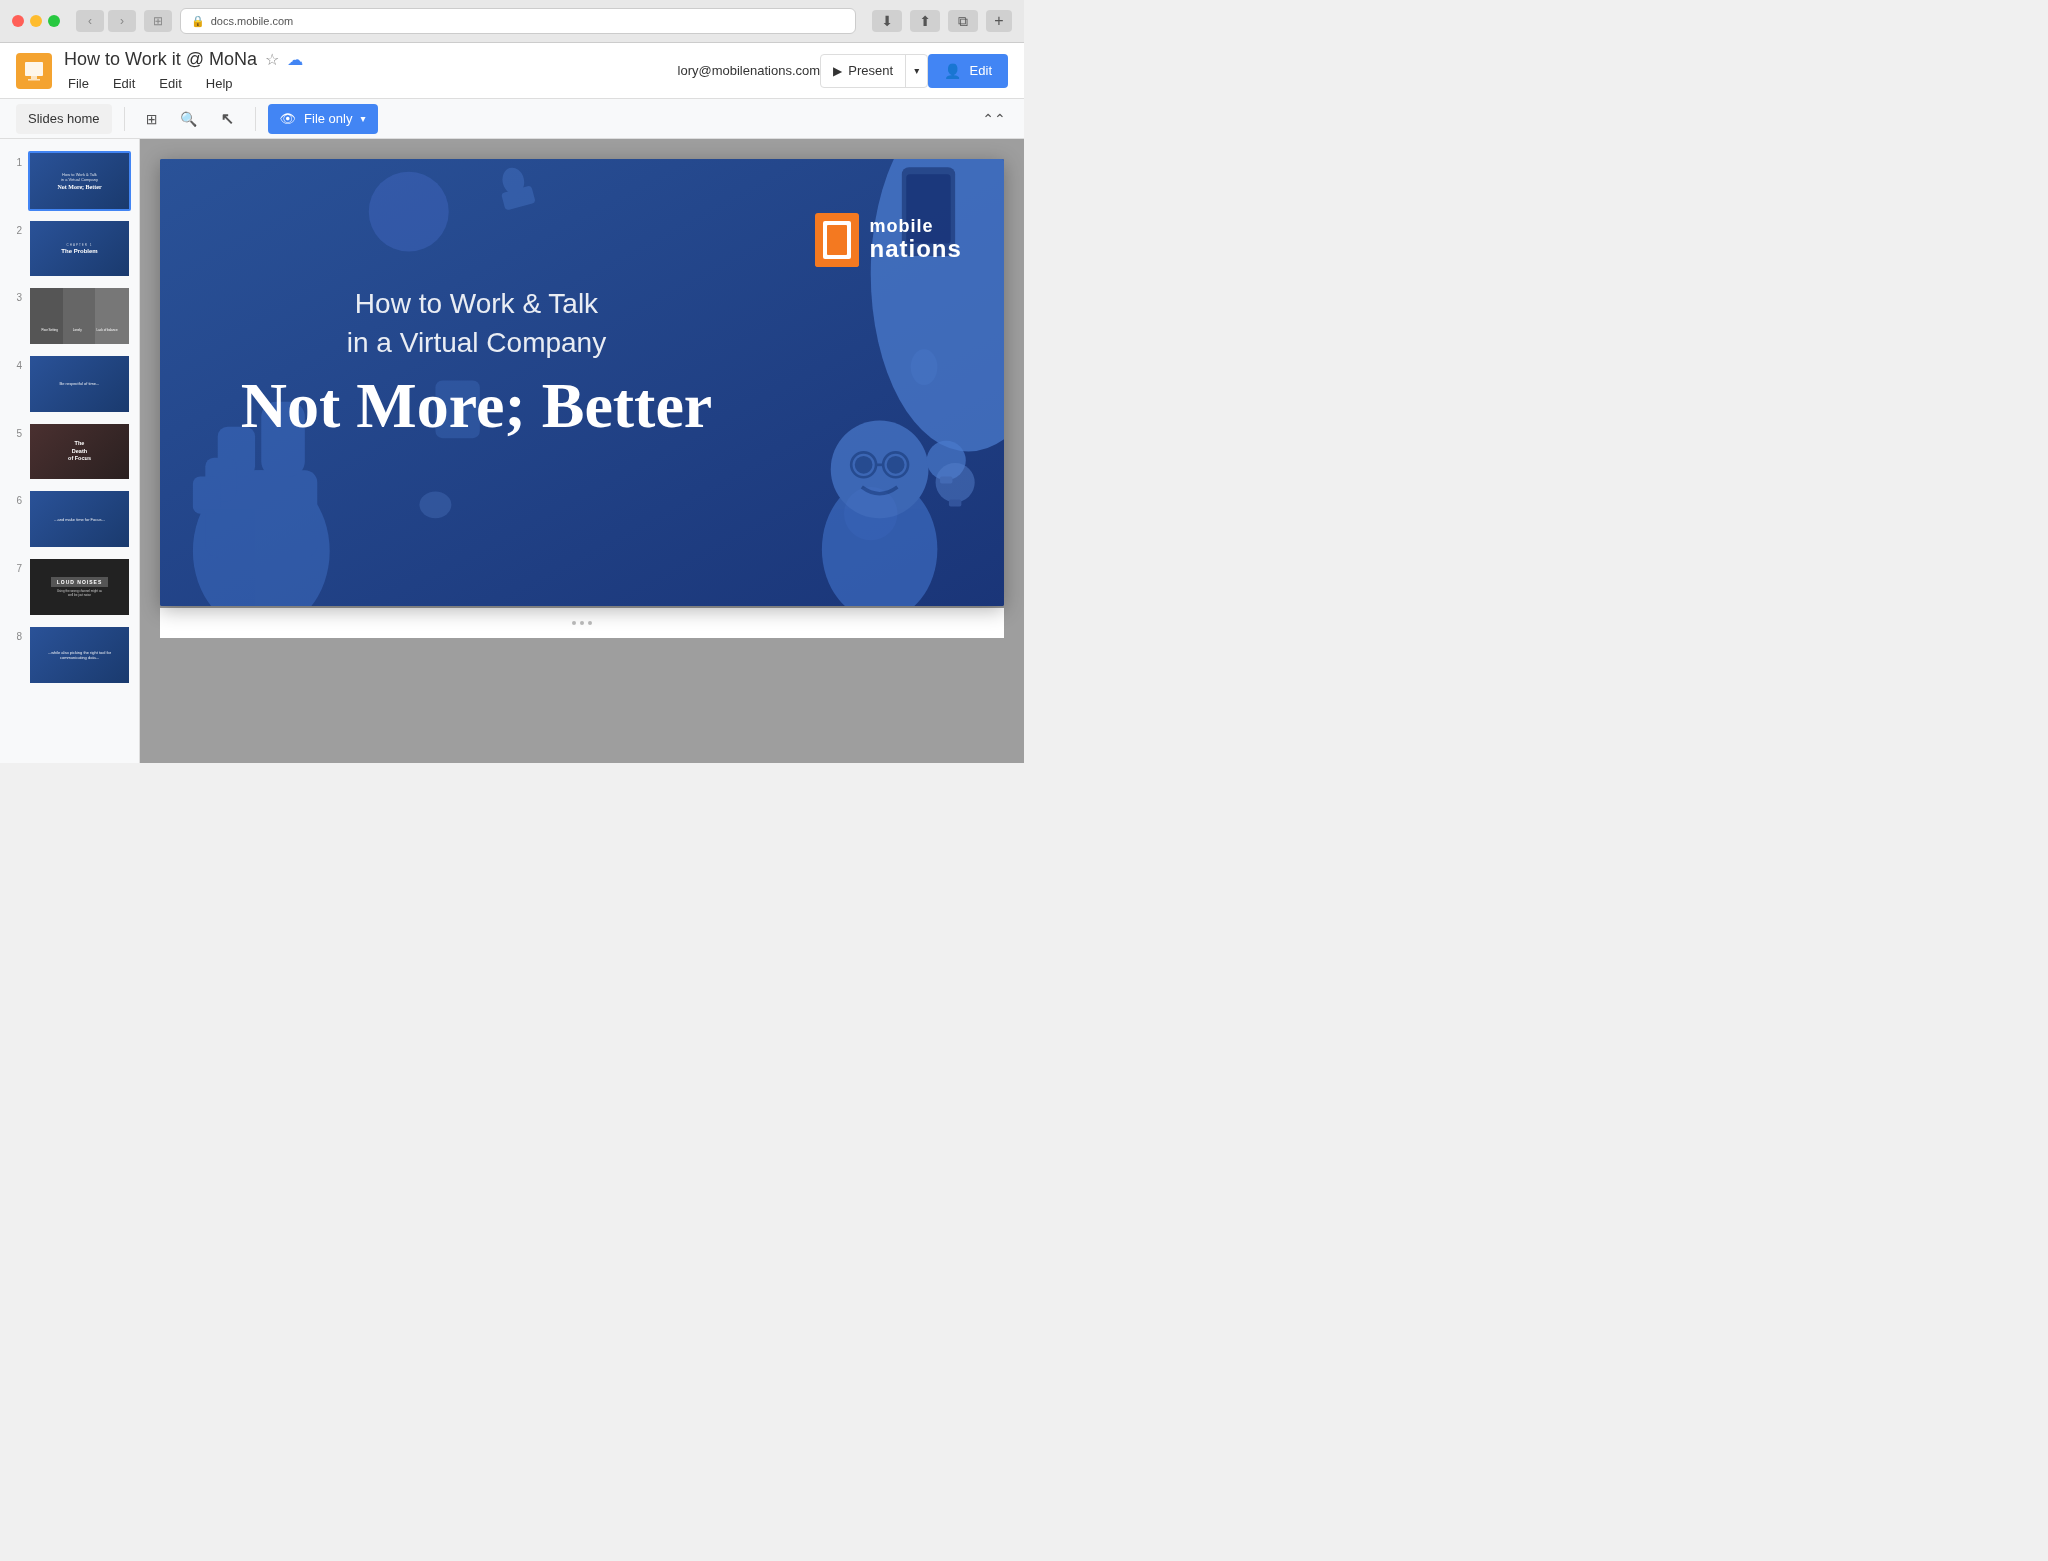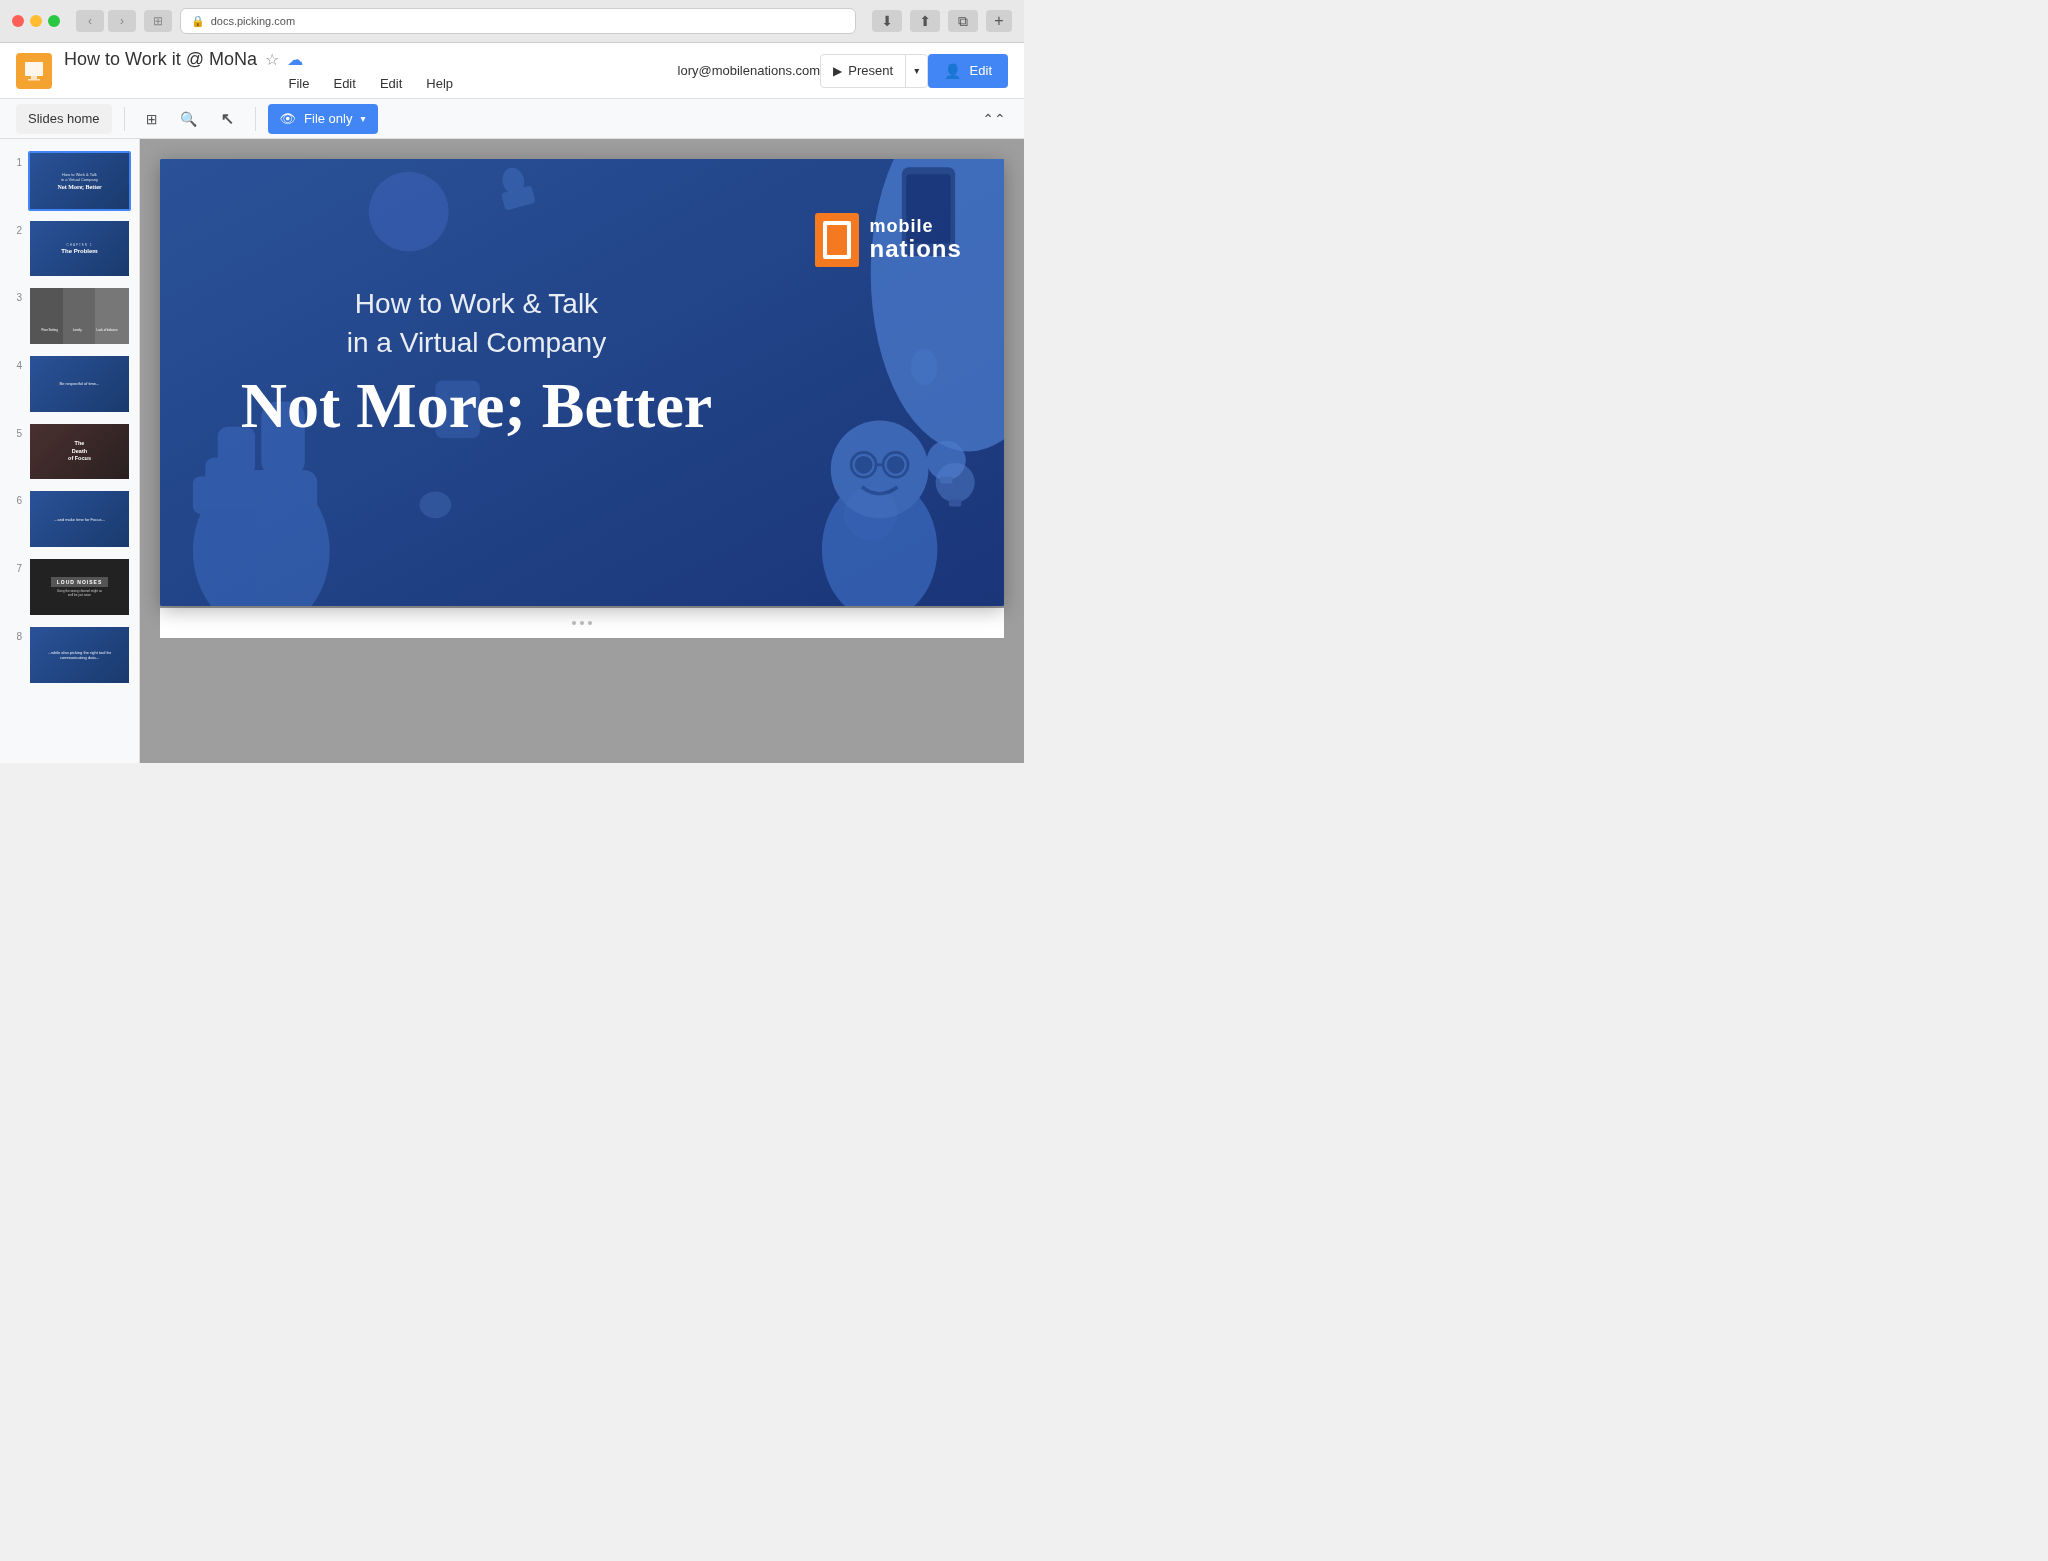--- a/index.html
+++ b/index.html
@@ -23,21 +23,21 @@
     .new-tab-btn { width: 26px; height: 22px; background: #d0d0d0; border: none; border-radius: 4px; cursor: pointer; font-size: 16px; color: #555; display: flex; align-items: center; justify-content: center; }
 
     
     .app-header { background: white; border-bottom: 1px solid #ddd; display: flex; align-items: center; padding: 0 16px; height: 56px; }
     .app-logo { width: 36px; height: 36px; background: #f4a330; border-radius: 4px; display: flex; align-items: center; justify-content: center; margin-right: 12px; flex-shrink: 0; }
     .doc-title-area { flex: 1; }
     .doc-title-row { display: flex; align-items: center; gap: 8px; }
     .doc-title { font-size: 18px; color: #333; font-weight: 400; }
     .star-icon { color: #888; font-size: 16px; cursor: pointer; }
     .cloud-icon { color: #4285f4; font-size: 16px; cursor: pointer; }
-    .menu-bar { display: flex; gap: 16px; margin-top: 4px; justify-content: center; }
+    .menu-bar { display: flex; gap: 16px; margin-top: 4px; }
     .menu-item { font-size: 13px; color: #333; cursor: pointer; padding: 2px 4px; border-radius: 3px; }
     .header-right { display: flex; align-items: center; }
     .user-email { font-size: 13px; color: #333; cursor: pointer; display: flex; align-items: center; gap: 4px; }
     .present-btn { background: white; border: 1px solid #ddd; border-radius: 4px; display: flex; align-items: center; height: 34px; cursor: pointer; }
     .present-main { padding: 0 12px; font-size: 13px; color: #333; display: flex; align-items: center; gap: 6px; border-right: 1px solid #ddd; height: 100%; }
     .present-dropdown { padding: 0 8px; height: 100%; display: flex; align-items: center; color: #333; font-size: 10px; }
     .share-btn { background: #4285f4; color: white; border: none; border-radius: 4px; padding: 0 16px; height: 34px; font-size: 13px; cursor: pointer; display: flex; align-items: center; gap: 8px; }
 
     
     .toolbar { background: #f8f9fa; border-bottom: 1px solid #ddd; display: flex; align-items: center; padding: 4px 16px; height: 40px; gap: 8px; }
@@ -107,21 +107,21 @@
       <div class="dot dot-yellow"></div>
       <div class="dot dot-green"></div>
     </div>
     <div class="browser-nav">
       <button class="nav-btn">‹</button>
       <button class="nav-btn">›</button>
     </div>
     <button class="browser-sidebar-btn">⊞</button>
     <div class="address-bar">
       <span>🔒</span>
-      <span>docs.picking.com</span>
+      <span>docs.mobile.com</span>
     </div>
     <div class="browser-actions">
       <button class="browser-action-btn">⬇</button>
       <button class="browser-action-btn">⬆</button>
       <button class="browser-action-btn">⧉</button>
       <button class="new-tab-btn">+</button>
     </div>
   </div>
 </div>
 

